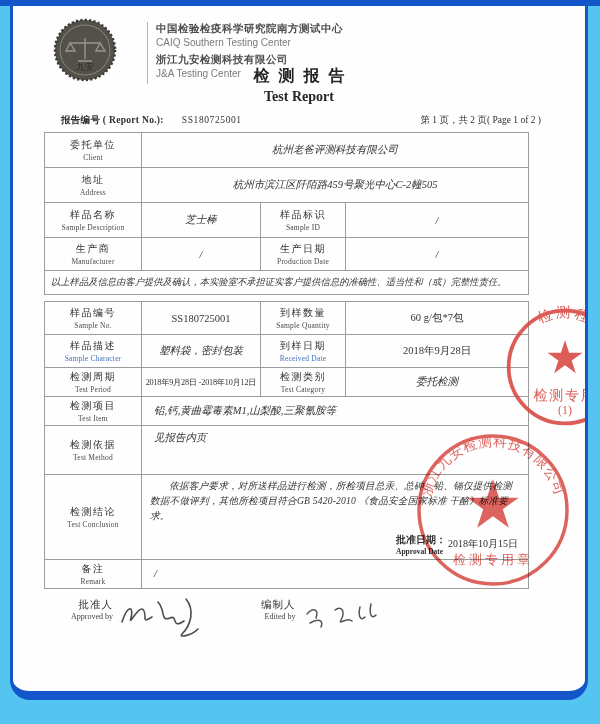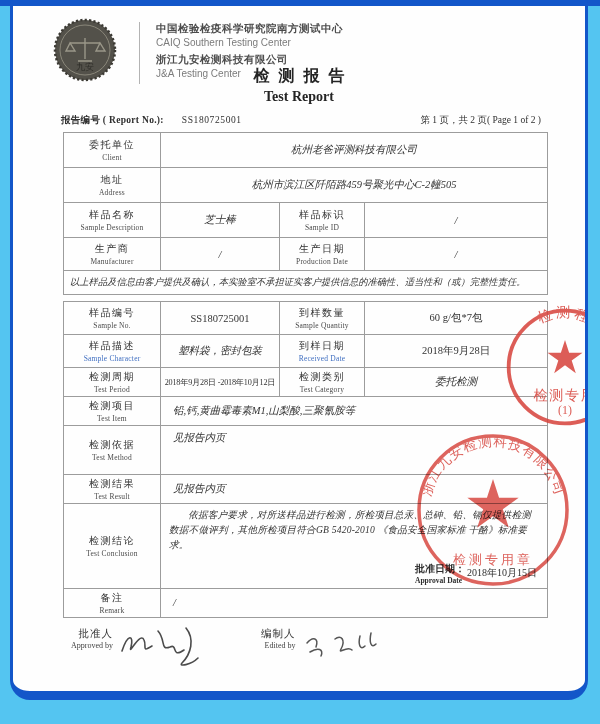--- a/index.html
+++ b/index.html
@@ -11,32 +11,32 @@
   }
   .topband{position:absolute;top:0;left:0;width:600px;height:6px;background:#1356c9;}
   .card{
     position:absolute;top:0;left:10px;width:578px;height:700px;box-sizing:border-box;
     background:#fefefe;border:3px solid #1356c9;border-top-width:6px;border-bottom-width:9px;
     border-radius:3px 3px 20px 20px;overflow:hidden;
   }
   
   .hdr{position:relative;height:104px;}
   .logo{position:absolute;left:40px;top:12px;width:64px;height:64px;}
-  .orgs{position:absolute;left:126px;top:16px;border-left:1px solid #b3b3b3;padding-left:16px;}
+  .orgs{position:absolute;left:134px;top:16px;border-left:1px solid #b3b3b3;padding-left:8px;}
   .org-cn{font-size:10.5px;font-weight:bold;color:#4c4c4c;letter-spacing:.5px;font-family:"Liberation Sans",sans-serif;}
   .org-en{font-size:10px;color:#7b7b7b;margin:1px 0 5px 0;font-family:"Liberation Sans",sans-serif;}
   .title-cn{position:absolute;left:0;right:0;top:60px;text-align:center;font-size:16px;font-weight:bold;letter-spacing:9px;text-indent:9px;color:#242424;}
   .title-en{position:absolute;left:0;right:0;top:83px;text-align:center;font-size:14px;font-weight:bold;color:#242424;}
   
   .repline{margin:4px 44px 5px 48px;display:flex;align-items:baseline;font-size:9.5px;color:#2f2f2f;}
   .repline .rlab{font-weight:bold;letter-spacing:.3px;}
   .repline .num{margin-left:18px;letter-spacing:.6px;}
   .repline .pages{margin-left:auto;}
   
-  .doc-table{width:484px;margin-left:50px;border-collapse:collapse;table-layout:fixed;border-radius:20px;}
+  .doc-table{width:484px;margin-left:31px;border-collapse:collapse;table-layout:fixed;border-radius:20px;}
   .doc-table td{border:1px solid #9c9c9c;text-align:center;vertical-align:middle;padding:1px 3px;overflow:hidden;}
   tr.h32>td{height:32px} tr.h30>td{height:30px} tr.h26>td{height:26px}
   tr.h42>td{height:42px} tr.h66>td{height:66px} tr.h19>td{height:19px}
   .lab .cn{font-size:10px;color:#333;letter-spacing:1.5px;}
   .lab .en{font-size:7.5px;color:#4a4a4a;margin-top:1px;letter-spacing:.2px;}
   .en.blue{color:#3f6ec0;text-align:center;}
   .val{font-size:10.5px;color:#333;}
   .kai{font-style:italic;}
   .small{font-size:8.2px;letter-spacing:-.2px;}
   .left{text-align:left !important;padding-left:12px !important;}
@@ -202,27 +202,20 @@
         <div class="en">Test Item</div>
       </td>
       <td colspan="3" class="val kai left">铅,钙,黄曲霉毒素M1,山梨酸,三聚氰胺等</td>
     </tr>
     <tr class="h42">
       <td class="lab">
         <div class="cn">检测依据</div>
         <div class="en">Test Method</div>
       </td>
       <td colspan="3" class="val kai left topalign">见报告内页</td>
-    </tr>
-    <tr class="h26">
-      <td class="lab">
-        <div class="cn">检测结果</div>
-        <div class="en">Test Result</div>
-      </td>
-      <td colspan="3" class="val kai left">见报告内页</td>
     </tr>
     <tr class="h66">
       <td class="lab">
         <div class="cn">检测结论</div>
         <div class="en">Test Conclusion</div>
       </td>
       <td colspan="3" class="concl">
         <div class="concl-text kai">依据客户要求，对所送样品进行检测，所检项目总汞、总砷、铅、镉仅提供检测数据不做评判，其他所检项目符合GB 5420-2010 《食品安全国家标准 干酪》标准要求。</div>
         <div class="approval">
           <span>

